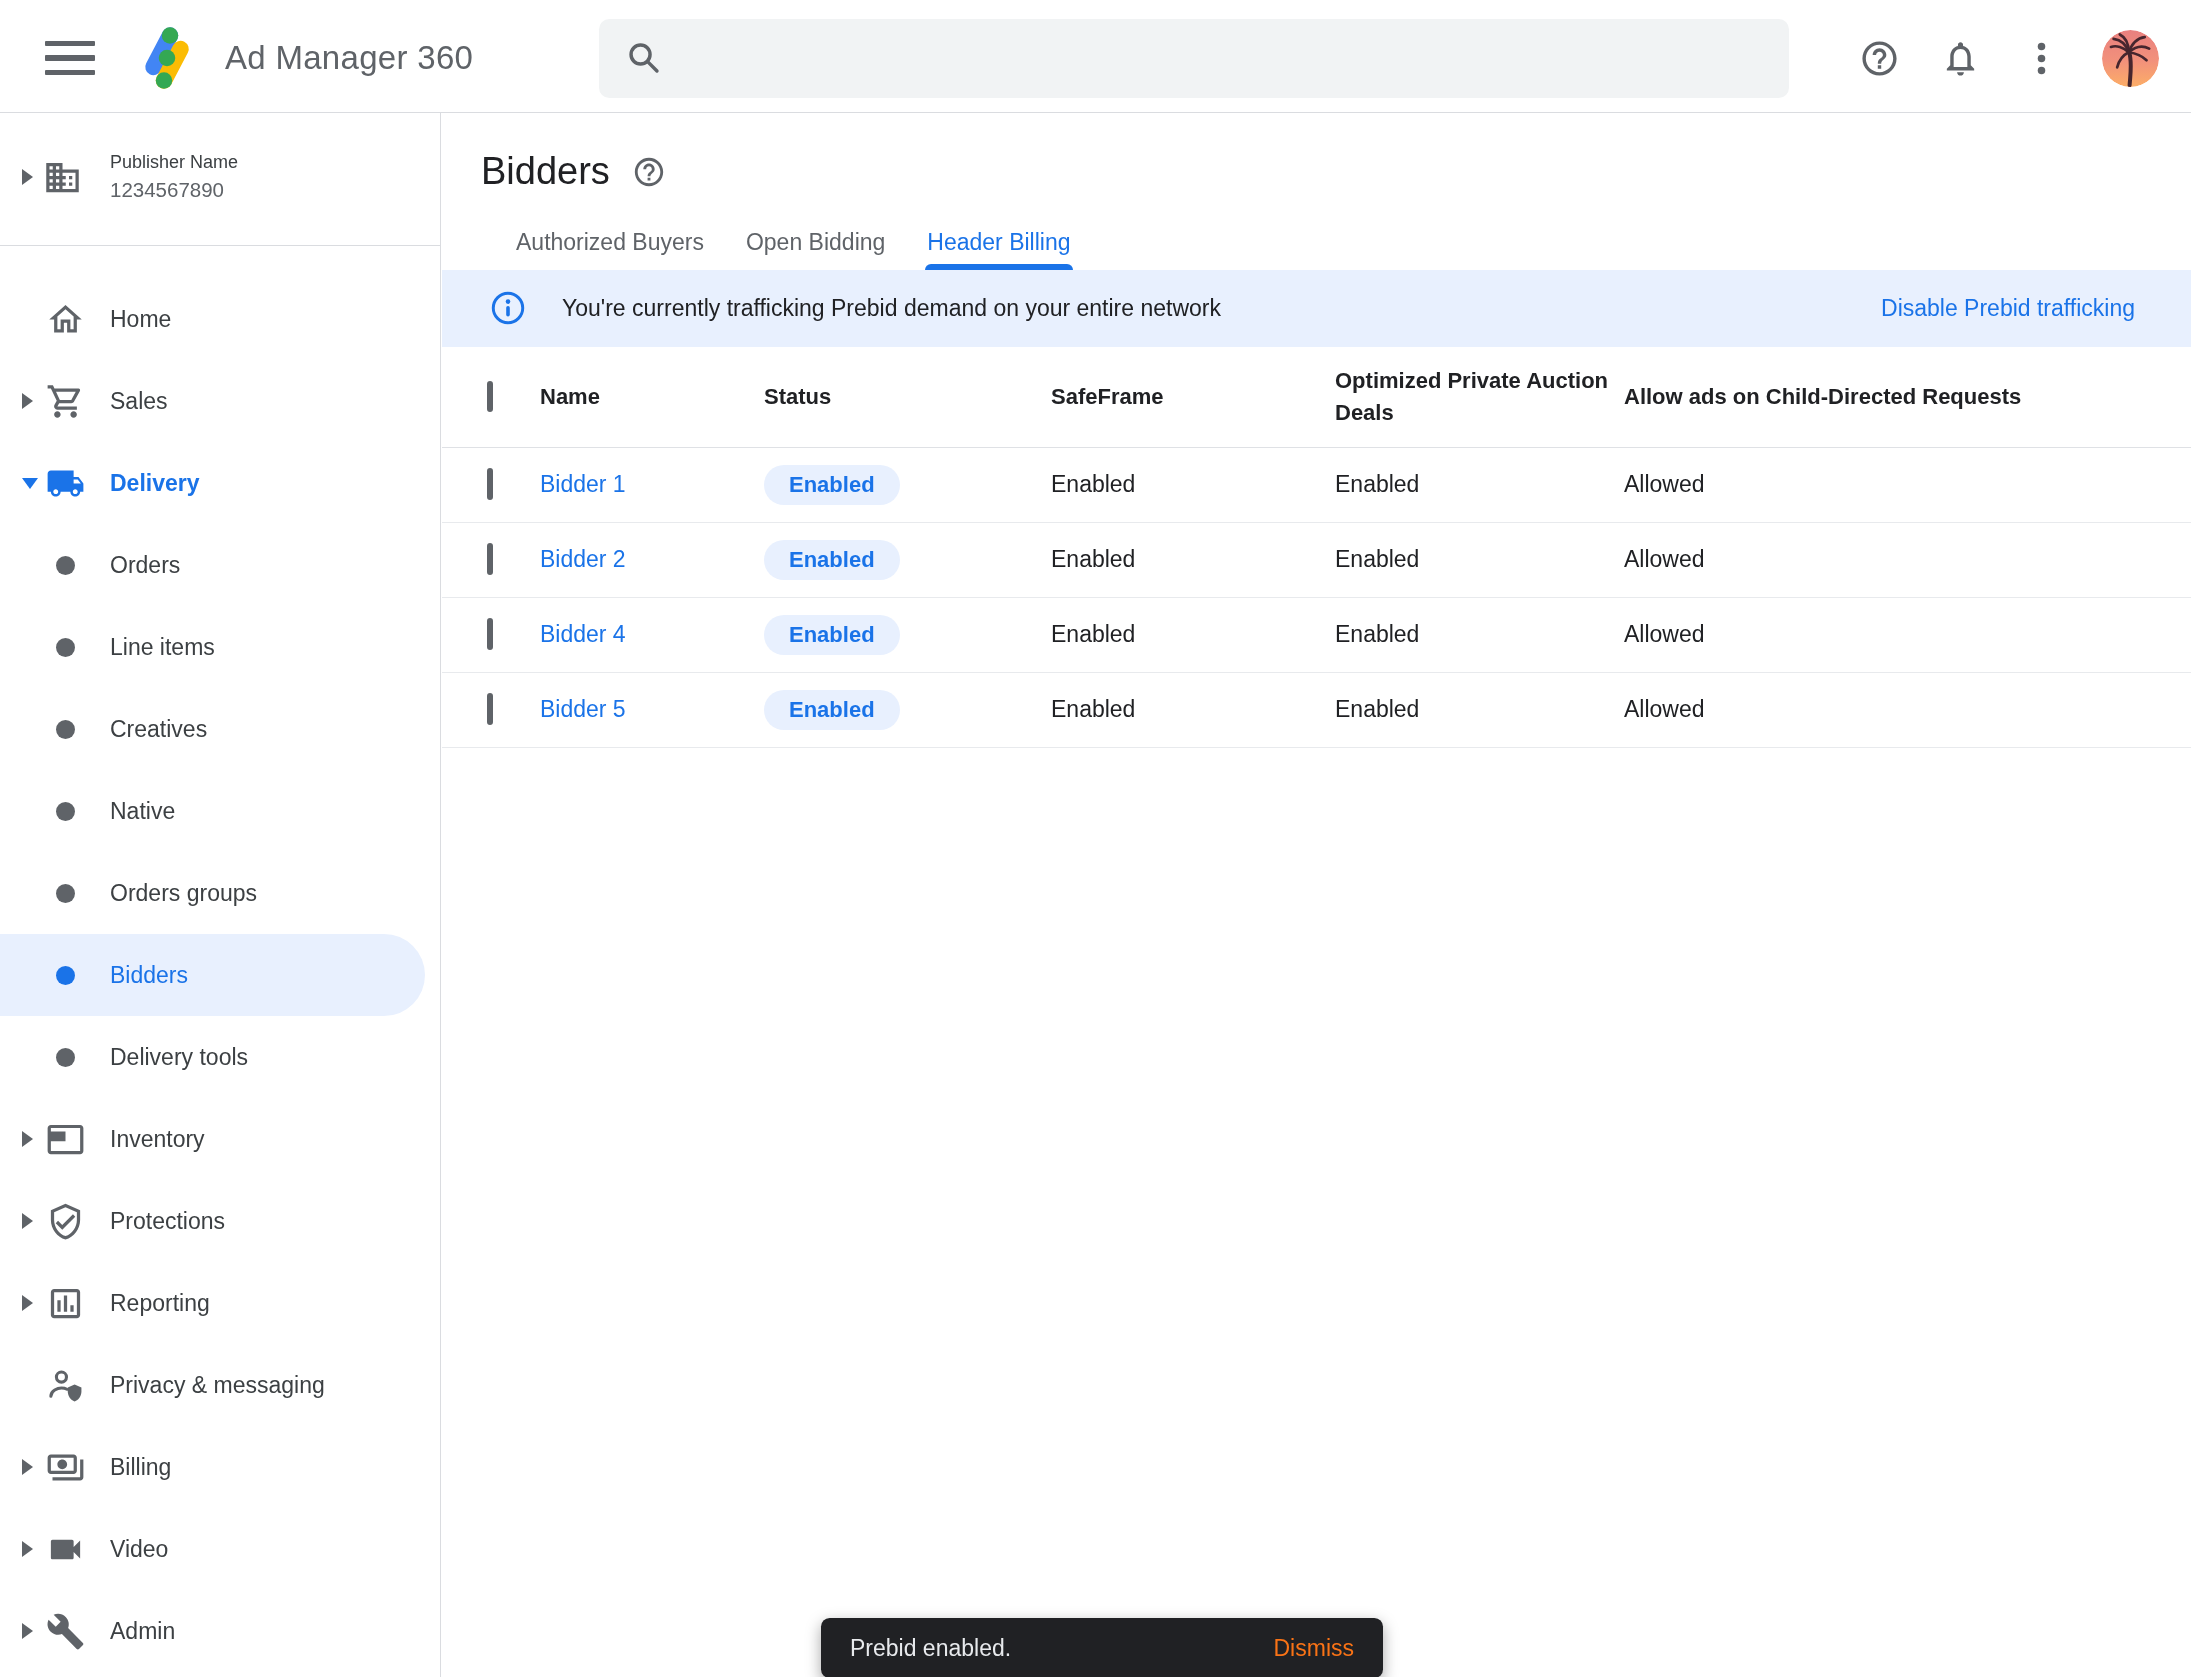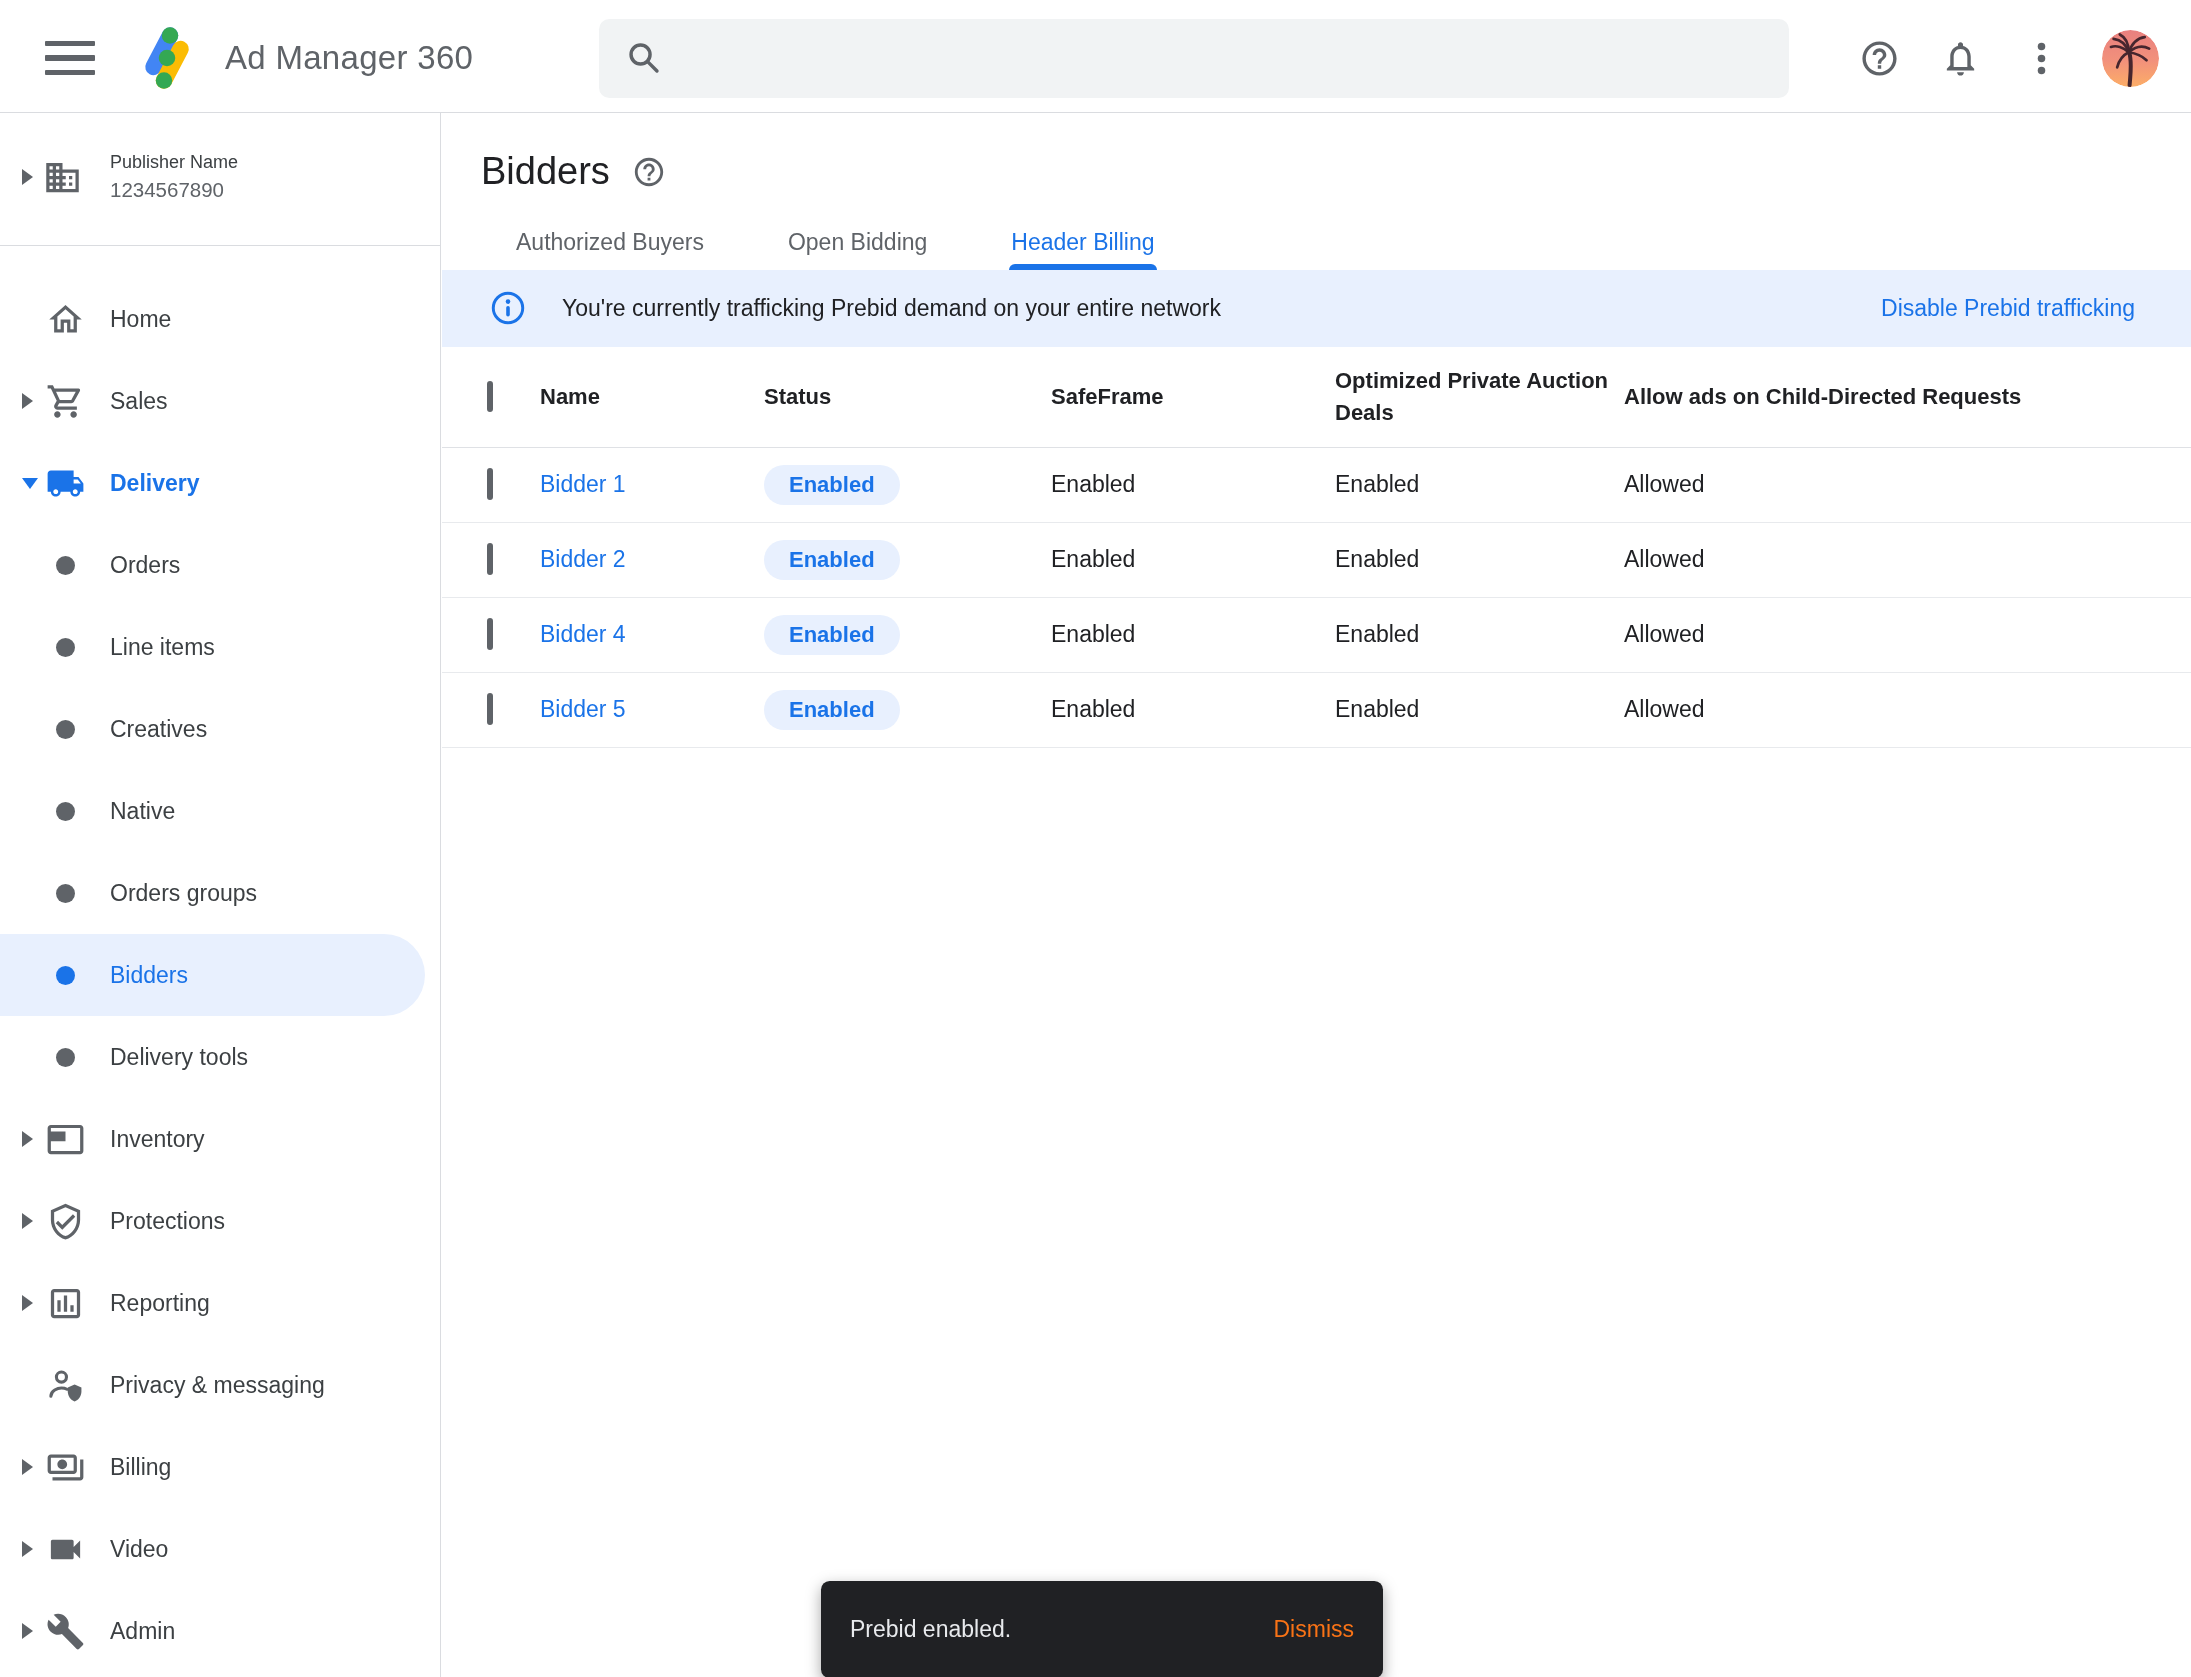--- a/index.html
+++ b/index.html
@@ -60,21 +60,21 @@
   .nav-item.selected .nav-label { color:#1a73e8; font-weight:500; }
 
   .caret-right { width:0; height:0; border-top:8.6px solid transparent; border-bottom:8.6px solid transparent; border-left:11px solid #5f6368; }
   .caret-down  { width:0; height:0; border-left:8.6px solid transparent; border-right:8.6px solid transparent; border-top:11px solid #1a73e8; }
 
   
   .main { position:absolute; left:442px; top:109px; right:0; bottom:0; background:#fff; }
   .title-row { display:flex; align-items:center; gap:22px; padding:41px 0 0 39px; }
   .page-title { font-size:38px; font-weight:400; color:#202124; }
 
-  .tabs { display:flex; gap:84px; margin:36px 0 0 74px; }
+  .tabs { display:flex; gap:42px; margin:36px 0 0 74px; }
   .tab { position:relative; font-size:23px; font-weight:500; color:#5f6368; padding-bottom:13.7px; cursor:pointer; white-space:nowrap; }
   .tab.active { color:#1a73e8; }
   .tab.active::after { content:""; position:absolute; left:-2.6px; right:-2.6px; bottom:0; height:6px; background:#1a73e8; border-radius:6px 6px 0 0; }
 
   .banner { height:77px; background:#e8f0fe; display:flex; align-items:center; padding:0 57px 0 48px;gap:10px; }
   .banner-text { margin-left:26px; font-size:23px; color:#202124; }
   .banner-action { margin-left:auto; font-size:23px; font-weight:500; color:#1a73e8; cursor:pointer; white-space:nowrap; }
 
   .grid-cols { display:grid; grid-template-columns:53px 224px 287px 284px 289px 1fr; align-items:center; padding-left:45px; }
   .table-header { height:101px; border-bottom:0.9px solid #dfe1e5; font-size:22px; font-weight:700; color:#202124; }
@@ -83,21 +83,21 @@
   .checkbox { width:29px; height:29px; border:3.4px solid #5f6368; border-radius:4.3px; background:#fff; cursor:pointer; }
   .bidder-link { color:#1a73e8; cursor:pointer; }
   .pill {
     display:inline-flex; align-items:center; justify-content:center;
     height:40px; padding:0 25px; background:#e8f0fe; border-radius:21.4px;
     color:#1a73e8; font-weight:700; font-size:22px; justify-self:start;
   }
 
   
   .toast {
-    position:absolute; left:821px; bottom:0; width:562px; height:97px;
+    position:absolute; left:821px; bottom:0; width:562px; height:60px;
     background:#202124; border-radius:8.6px; display:flex; align-items:center;
     padding:0 29px; box-shadow:0 5.1px 15.4px rgba(0,0,0,.35); z-index:10;margin-top:40px;
   }
   .toast-msg { color:#e8eaed; font-size:23px; }
   .toast-action { margin-left:auto; color:#f97316; font-size:23px; font-weight:500; cursor:pointer; }
 </style>
 </head>
 <body>
 
 <header class="topbar">

